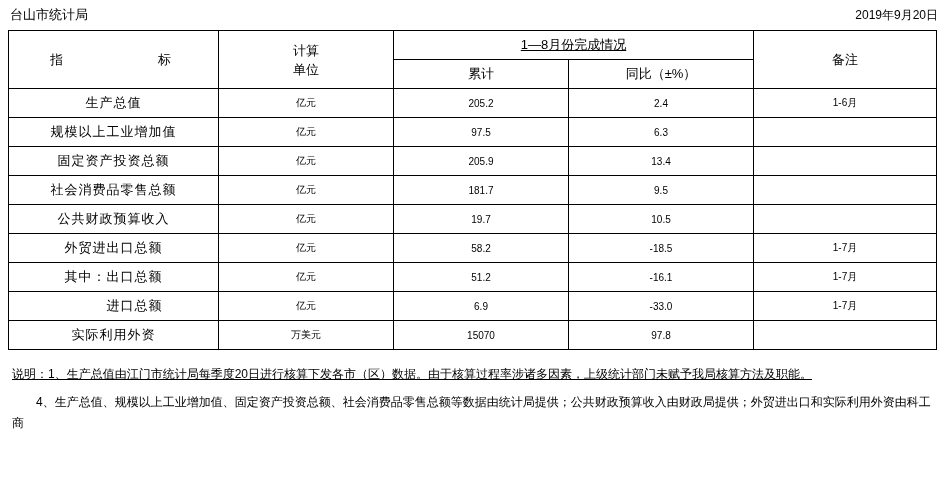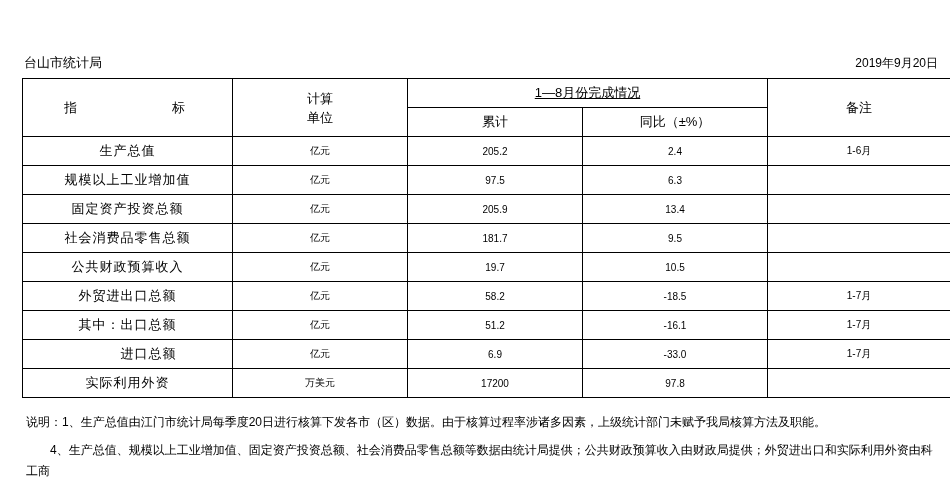--- a/index.html
+++ b/index.html
@@ -12,37 +12,36 @@
     background: #ffffff;
     font-family: "Liberation Sans", sans-serif;
     color: #000000;
     overflow: hidden;
   }
   .page {
     position: relative;
     width: 950px;
     height: 432px;
     box-sizing: border-box;
-    padding: 6px 10px 0 22px;
+    padding: 6px 10px 0 8px;
   }
   .header-row {
     display: flex;
     justify-content: space-between;
     align-items: baseline;
     font-size: 13px;
     line-height: 18px;
     margin-bottom: 6px;
     padding: 0 2px;
   }
   .header-left {
     font-size: 13px;
   }
   .header-right {
     font-size: 12px;
-    margin-top: 48px;
   }
   table.stat {
     border-collapse: collapse;
     width: 928px;
     table-layout: fixed;
     font-size: 13px;
   }
   table.stat th, table.stat td {
     border: 1px solid #000000;
     padding: 0;
@@ -90,20 +89,21 @@
     margin-top: 14px;
     font-size: 12px;
     line-height: 21px;
     padding-left: 4px;
   }
   .notes p {
     margin: 0 0 7px 0;
   }
   .notes p.first {
     text-indent: 0;
+    text-decoration: underline;
   }
   .notes p.indented {
     text-indent: 24px;
   }
 </style>
 </head>
 <body>
 
 <div class="page">
 
@@ -190,21 +190,21 @@
       <tr>
         <td class="ind indent">　　　进口总额</td>
         <td class="unit">亿元</td>
         <td class="num">6.9</td>
         <td class="num">-33.0</td>
         <td class="note">1-7月</td>
       </tr>
       <tr>
         <td class="ind">实际利用外资</td>
         <td class="unit">万美元</td>
-        <td class="num">17200</td>
+        <td class="num">15070</td>
         <td class="num">97.8</td>
         <td class="note"></td>
       </tr>
     </tbody>
   </table>
 
   <div class="notes">
     <p class="first">说明：1、生产总值由江门市统计局每季度20日进行核算下发各市（区）数据。由于核算过程率涉诸多因素，上级统计部门未赋予我局核算方法及职能。</p>
     <p class="indented">4、生产总值、规模以上工业增加值、固定资产投资总额、社会消费品零售总额等数据由统计局提供；公共财政预算收入由财政局提供；外贸进出口和实际利用外资由科工商</p>
 

